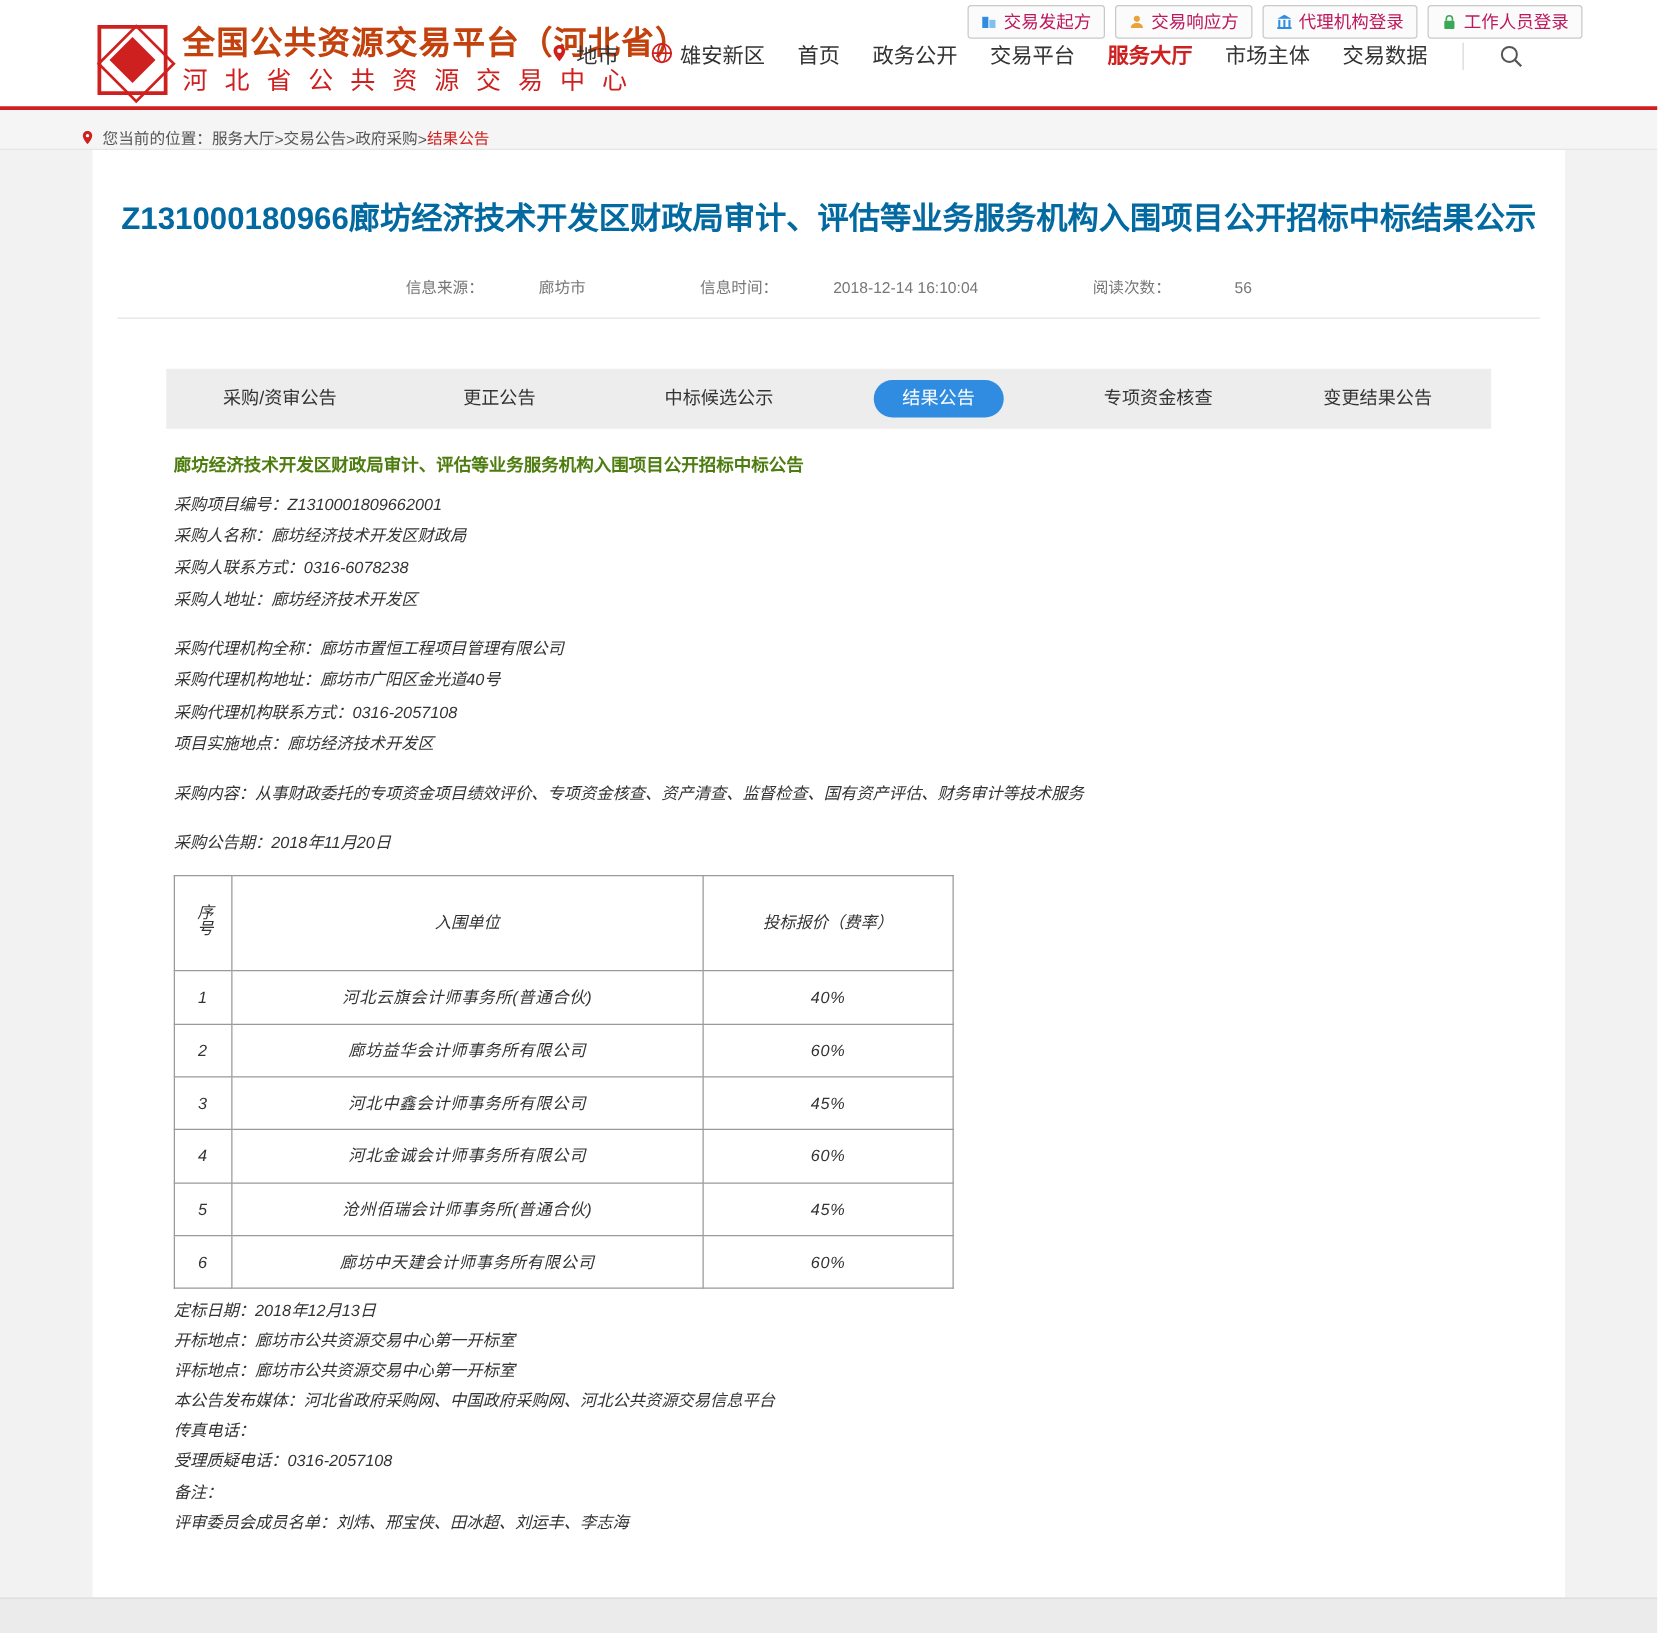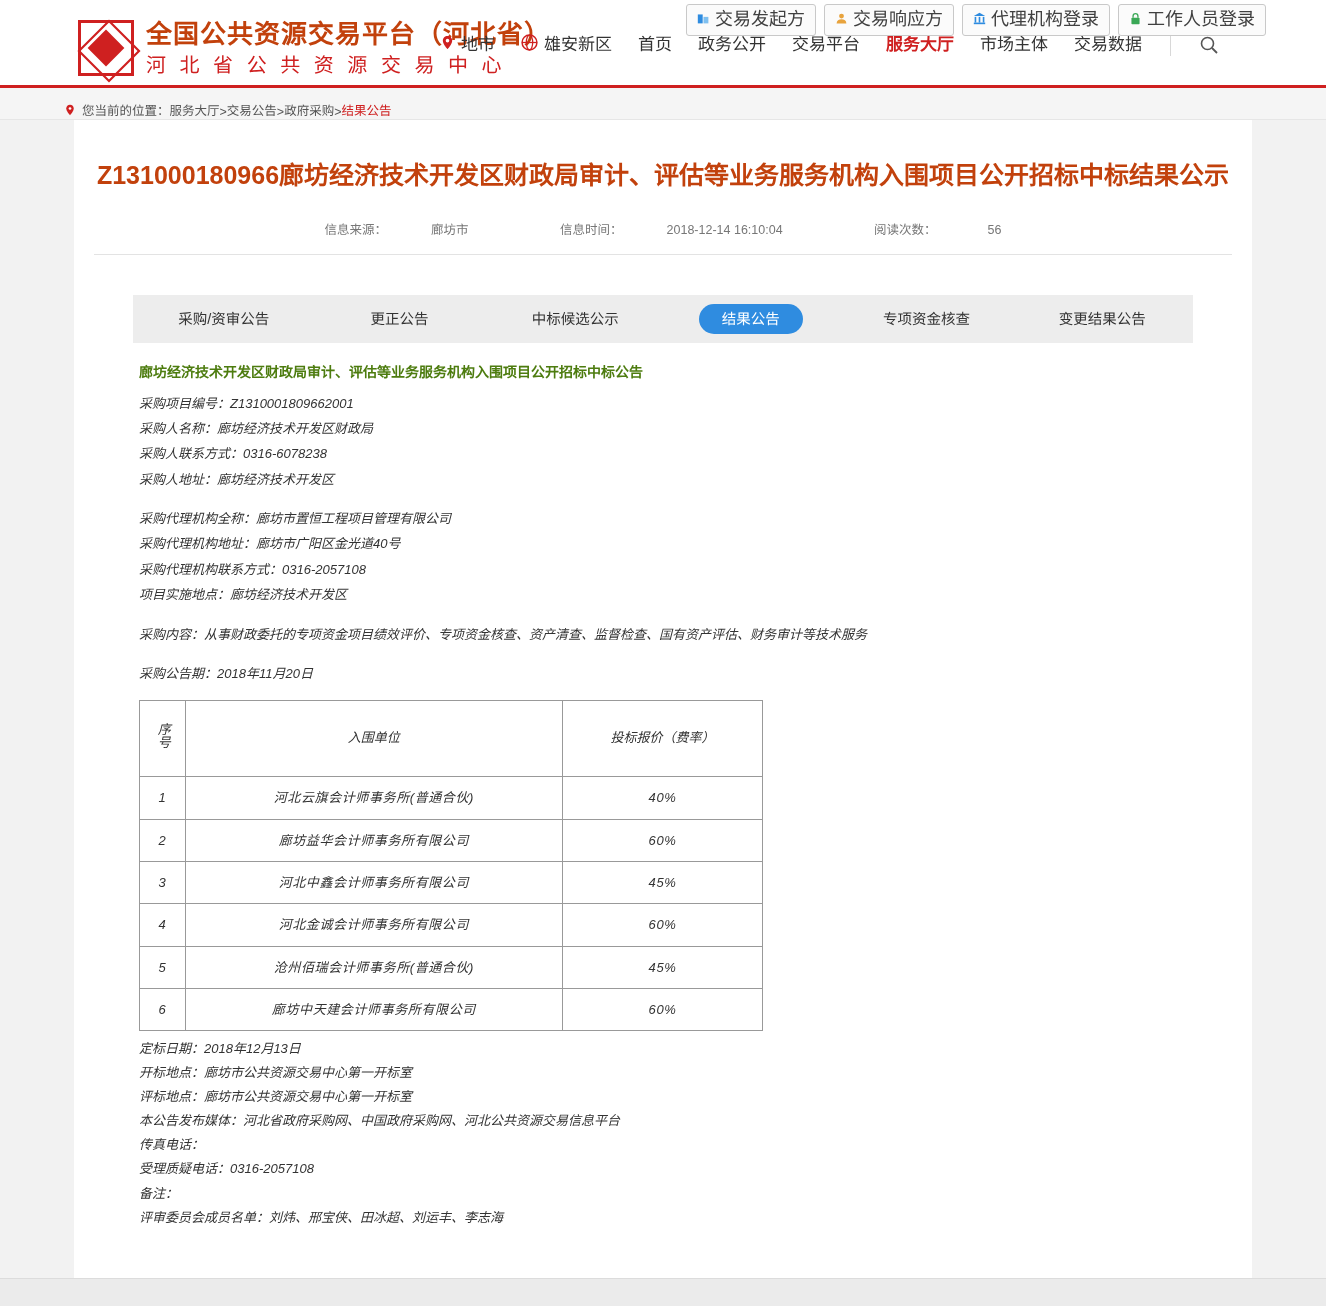--- a/index.html
+++ b/index.html
@@ -12,27 +12,27 @@
   }
   body { width: 1326px; }
 
   
   .topbar {
     position: absolute; top: 4px; right: 60px;
     display: flex; gap: 8px; align-items: center;
     z-index: 20;
   }
   .login-btn {
-    display: flex; gap: 5px;
+    display: flex; align-items: center; gap: 5px;
     border: 1px solid #c9c9c9;
     background: #fbfbfb;
     border-radius: 3px;
     padding: 4px 10px;
-    font-size: 18px;
-    color: #404040;
+    font-size: 14px;
+    color: #be185d;
     line-height: 1.2;
     cursor: pointer;
     white-space: nowrap;
   }
   .login-btn .ic { width: 13px; height: 13px; display: inline-block; }
 
   
   .header {
     position: relative;
     height: 88px;
@@ -104,21 +104,21 @@
     background: #f2f2f2;
     padding: 0 0 0 0;
   }
   .card {
     background:#fff;
     margin: 0 74px;
     padding: 36px 20px 48px 20px;
     min-height: 1000px;
   }
   .doc-title {
-    font-size: 25px; font-weight: bold; color:#c2410c;
+    font-size: 25px; font-weight: bold; color:#0369a1;
     text-align:center; line-height:1.55;
     max-width: 1140px; margin: 0 auto;
   }
   .meta {
     margin: 24px auto 0 auto;
     text-align:center;
     font-size: 12.5px;
     color: #777;
     padding-bottom: 16px;
     border-bottom: 1px solid #e3e3e3;

